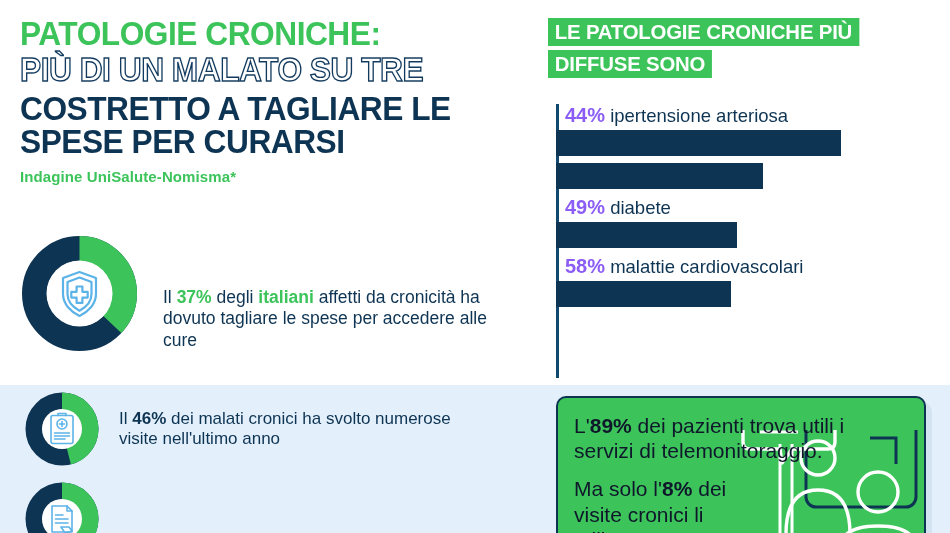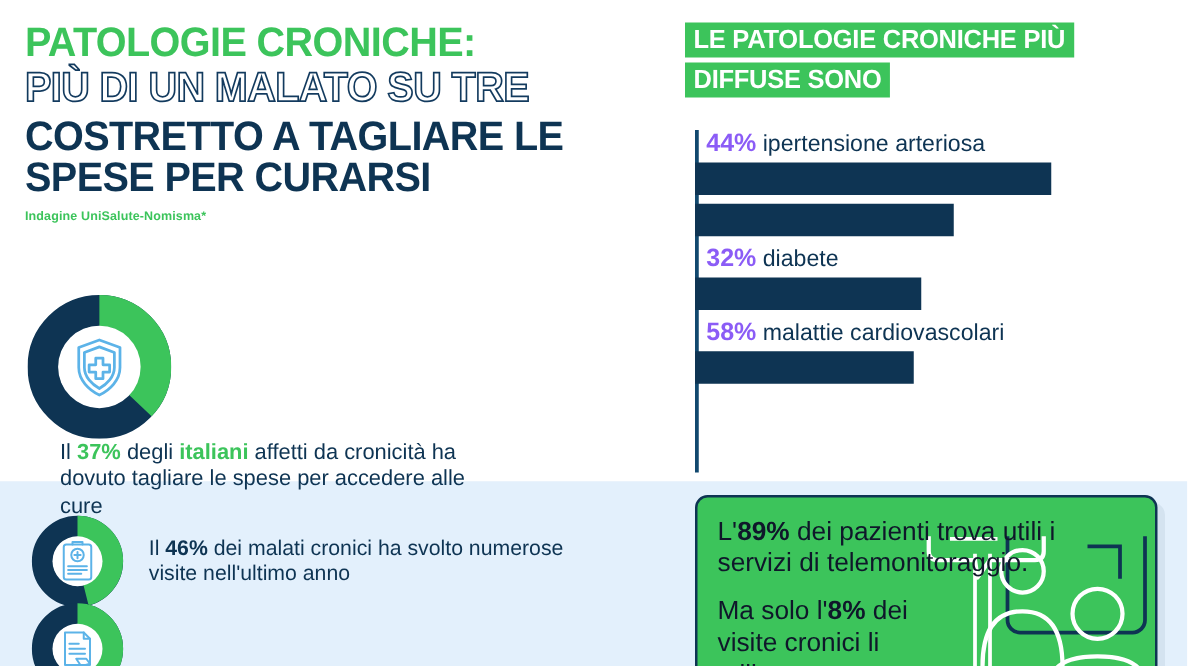--- a/index.html
+++ b/index.html
@@ -41,44 +41,44 @@
   }
   .t3{
     font-size:33px;color:#0e3453;margin-top:6px;
     transform:scaleX(0.96);transform-origin:left center;
   }
   .t4{
     font-size:33px;color:#0e3453;margin-top:1px;
     transform:scaleX(0.96);transform-origin:left center;
   }
   .subtitle{
-    margin-top:10px;font-size:10px;font-weight:bold;color:#3cc45b;
+    margin-top:10px;font-size:15px;font-weight:bold;color:#3cc45b;
     letter-spacing:0.1px;
   }
 
   
-  .donut-row{position:absolute;left:22px;top:236px;display:flex;align-items:flex-start;flex-direction:column;}
+  .donut-row{position:absolute;left:22px;top:236px;display:flex;align-items:flex-end;}
   .donut-big{position:relative;width:115px;height:115px;}
   .donut-big svg{display:block;}
   .donut-text{
     margin-left:26px;width:355px;
     font-size:17.5px;line-height:1.22;color:#0e3453;
     font-family:"Liberation Sans", sans-serif;
   }
   .donut-text b{font-weight:bold;}
   .g{color:#3cc45b;font-weight:bold;}
 
   
   .stat-item{position:absolute;display:flex;align-items:center;}
   .stat-item .ring{width:74px;height:74px;position:relative;flex:0 0 auto;}
   .stat-item .txt{
     margin-left:20px;font-size:17px;line-height:1.2;color:#0e3453;width:360px;
   }
   .stat-item .txt b{font-weight:bold;}
-  #stat-1{left:25px;top:412px;}
+  #stat-1{left:25px;top:392px;}
   #stat-2{left:25px;top:482px;}
 
   
   .chart{position:absolute;left:548px;top:18px;width:395px;height:360px;}
   .chart-head{
     display:inline-block;
   }
   .chart-head span{
     display:inline-block;background:#3cc45b;color:#ffffff;
     font-weight:bold;font-size:21px;text-transform:uppercase;
@@ -197,21 +197,21 @@
         </div>
         <div class="bar-rect" style="width:285px;"></div>
       </div>
 
       <div class="bar-group">
         <div class="bar-rect" style="width:207px;"></div>
       </div>
 
       <div class="bar-group">
         <div class="bar-label">
-          <span class="pct">32%</span>
+          <span class="pct">49%</span>
           <span>diabete</span>
         </div>
         <div class="bar-rect" style="width:181px;"></div>
       </div>
 
       <div class="bar-group">
         <div class="bar-label">
           <span class="pct">58%</span>
           <span>malattie cardiovascolari</span>
         </div>

